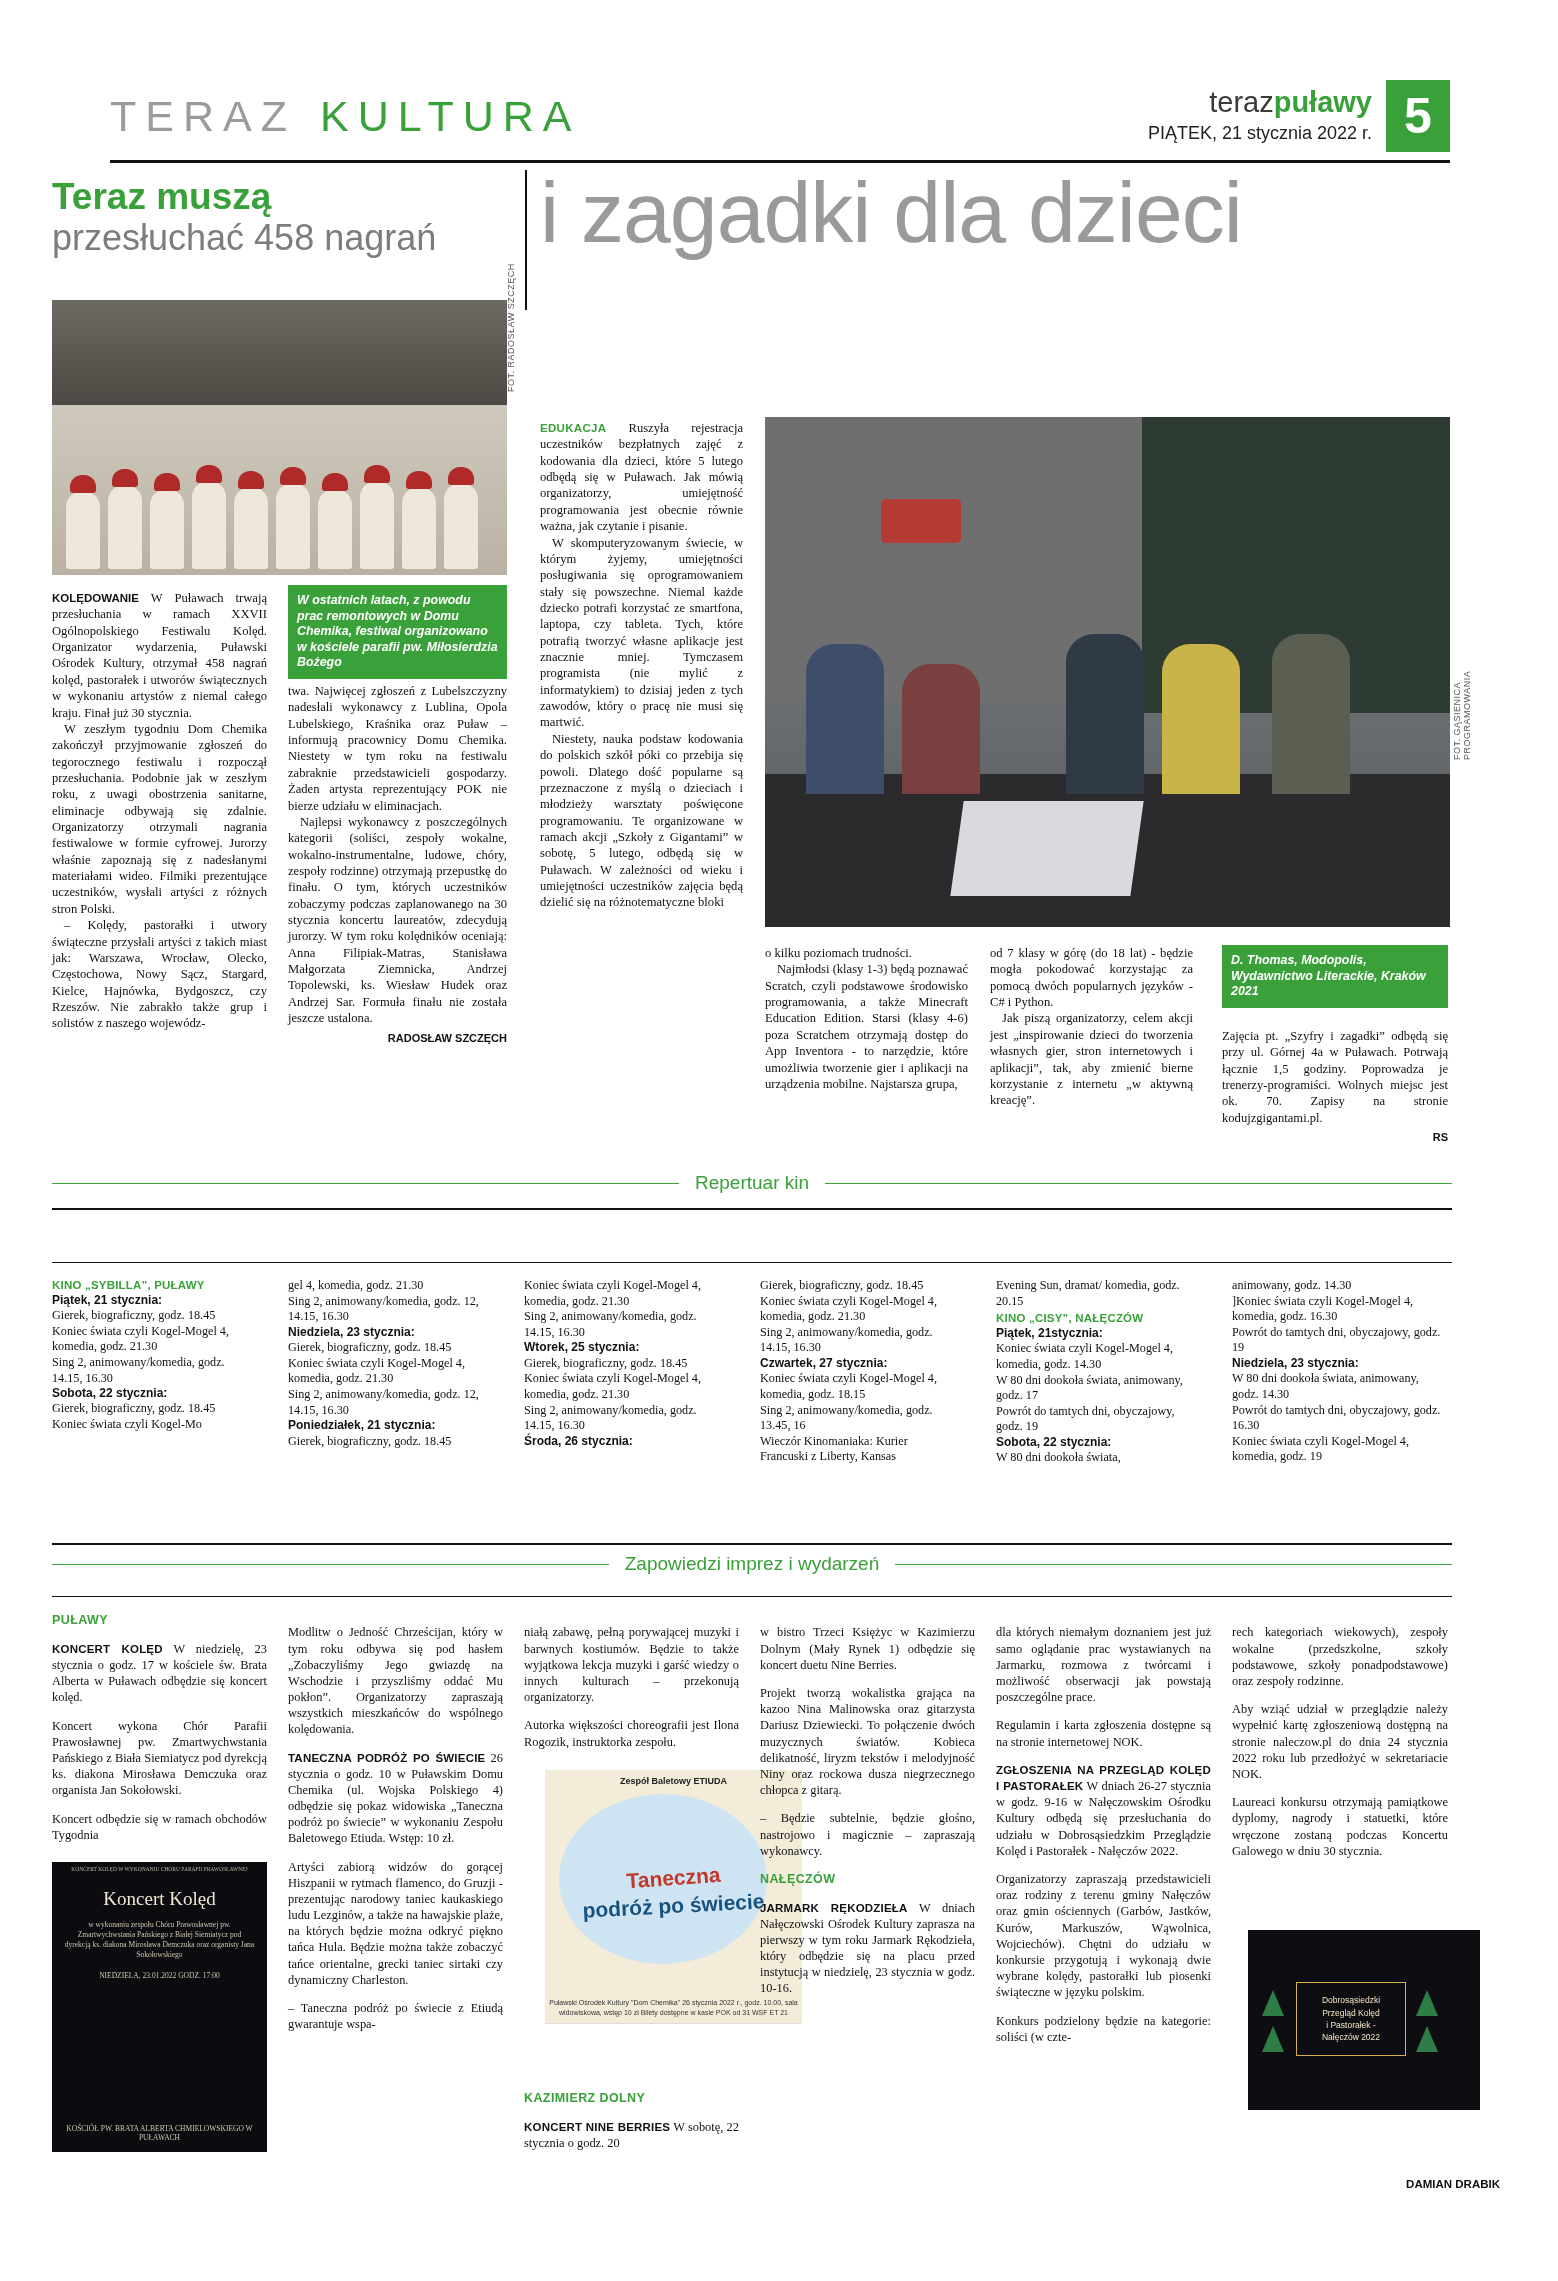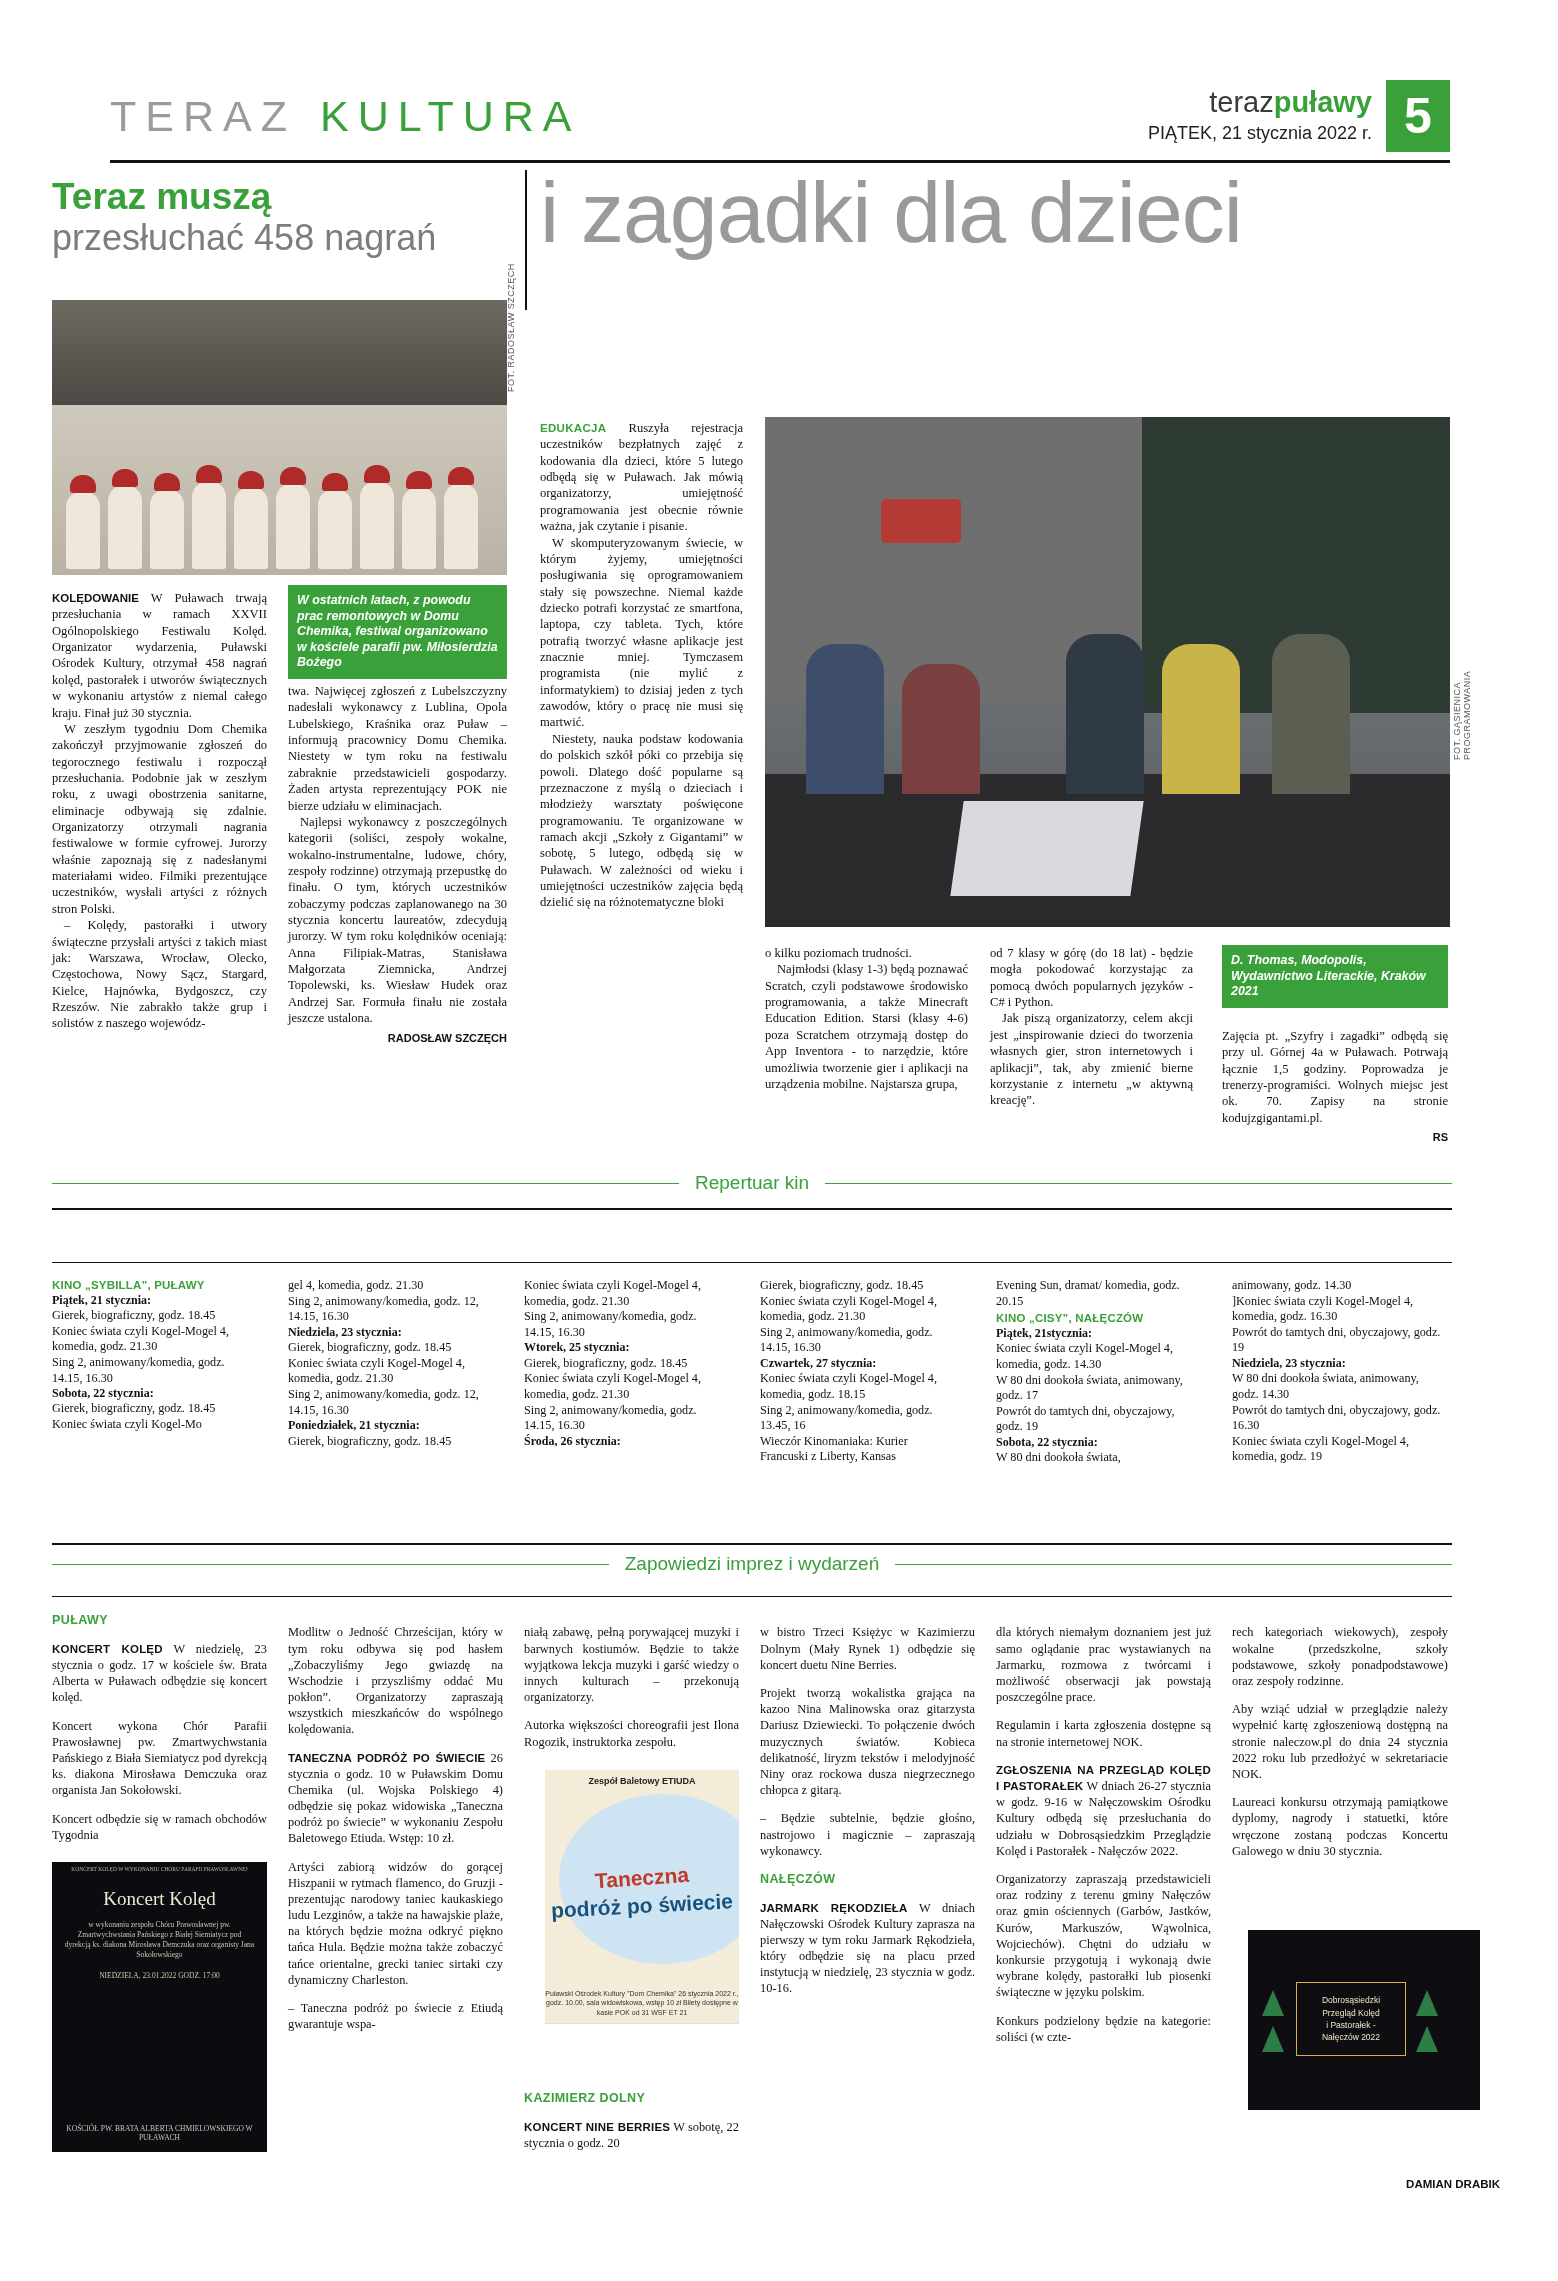--- a/index.html
+++ b/index.html
@@ -61,34 +61,34 @@
   
   .secbar{position:absolute;width:1400px;left:52px;text-align:center;}
   .secbar .line{position:absolute;top:11px;left:0;width:100%;height:1px;background:#3aa03a;}
   .secbar .lbl{position:relative;display:inline-block;background:#fff;padding:0 16px;font-family:"Liberation Sans",sans-serif;font-size:19px;color:#3aa03a;}
   .hrule{position:absolute;left:52px;width:1400px;height:1px;background:#111;}
   .hrule.thick{height:2px;}
 
   
   .kcol{position:absolute;font-family:"Liberation Serif",serif;font-size:12.2px;line-height:1.28;color:#111;}
   .khead{font-family:"Liberation Sans",sans-serif;font-weight:700;font-size:11.5px;color:#3aa03a;letter-spacing:0.2px;}
-  .kday{font-family:Liberation Serif, serif;font-weight:700;font-size:12px;color:#111;}
+  .kday{font-family:Liberation Sans, sans-serif;font-weight:700;font-size:12px;color:#111;}
 
   
   .ecol{position:absolute;font-family:"Liberation Serif",serif;font-size:12.4px;line-height:1.30;text-align:justify;color:#111;}
   .etown{font-family:"Liberation Sans",sans-serif;font-weight:700;font-size:12.5px;color:#3aa03a;letter-spacing:0.4px;}
   .eev{font-family:"Liberation Sans",sans-serif;font-weight:700;font-size:11.5px;color:#111;letter-spacing:0.2px;}
 
   .poster{position:absolute;left:52px;top:1862px;width:215px;height:290px;background:#0b0b10;color:#e8e2d0;overflow:hidden;}
   .poster .pt{font-family:"Liberation Serif",serif;font-size:19px;text-align:center;margin-top:26px;color:#efe7cf;}
   .poster .ps{font-family:"Liberation Serif",serif;font-size:7.5px;text-align:center;margin:10px 12px;line-height:1.35;color:#cfc7b0;}
   .poster .pf{position:absolute;bottom:10px;left:0;width:100%;text-align:center;font-size:7.5px;color:#cfc7b0;}
   .poster .ptop{position:absolute;top:4px;left:0;width:100%;text-align:center;font-size:5.5px;color:#b9b2a0;}
 
-  .balet{position:absolute;left:545px;top:1770px;width:194px;height:280px;background:#f3ecd9;overflow:hidden;}
+  .balet{position:absolute;left:545px;top:1770px;width:257px;height:280px;background:#f3ecd9;overflow:hidden;}
   .balet .circle{position:absolute;left:14px;top:24px;width:208px;height:170px;border-radius:50%;background:#cfe4f3;}
   .balet .t1{position:absolute;left:0;top:96px;width:100%;text-align:center;font-family:"Liberation Sans",sans-serif;font-weight:700;font-size:21px;color:#c0392b;transform:rotate(-4deg);}
   .balet .t2{position:absolute;left:0;top:124px;width:100%;text-align:center;font-family:"Liberation Sans",sans-serif;font-weight:700;font-size:21px;color:#16527e;transform:rotate(-3deg);}
   .balet .top{position:absolute;left:0;top:6px;width:100%;text-align:center;font-family:"Liberation Sans",sans-serif;font-weight:700;font-size:9px;color:#222;}
   .balet .cap{position:absolute;left:0;bottom:32px;width:100%;text-align:center;font-family:"Liberation Sans",sans-serif;font-size:7px;color:#333;line-height:1.4;}
   .balet .bar{position:absolute;left:0;bottom:0;width:100%;height:26px;background:#fff;border-top:1px solid #ddd;}
 
   .xmasad{position:absolute;left:1248px;top:1930px;width:232px;height:180px;background:#0e0e12;color:#fff;overflow:hidden;}
   .xmasad .box{position:absolute;left:48px;top:52px;width:108px;height:72px;border:1px solid #d6b24a;display:flex;flex-direction:column;align-items:center;justify-content:center;text-align:center;}
   .xmasad .l{font-family:"Liberation Sans",sans-serif;font-size:8.5px;color:#f2e6c2;line-height:1.45;}

